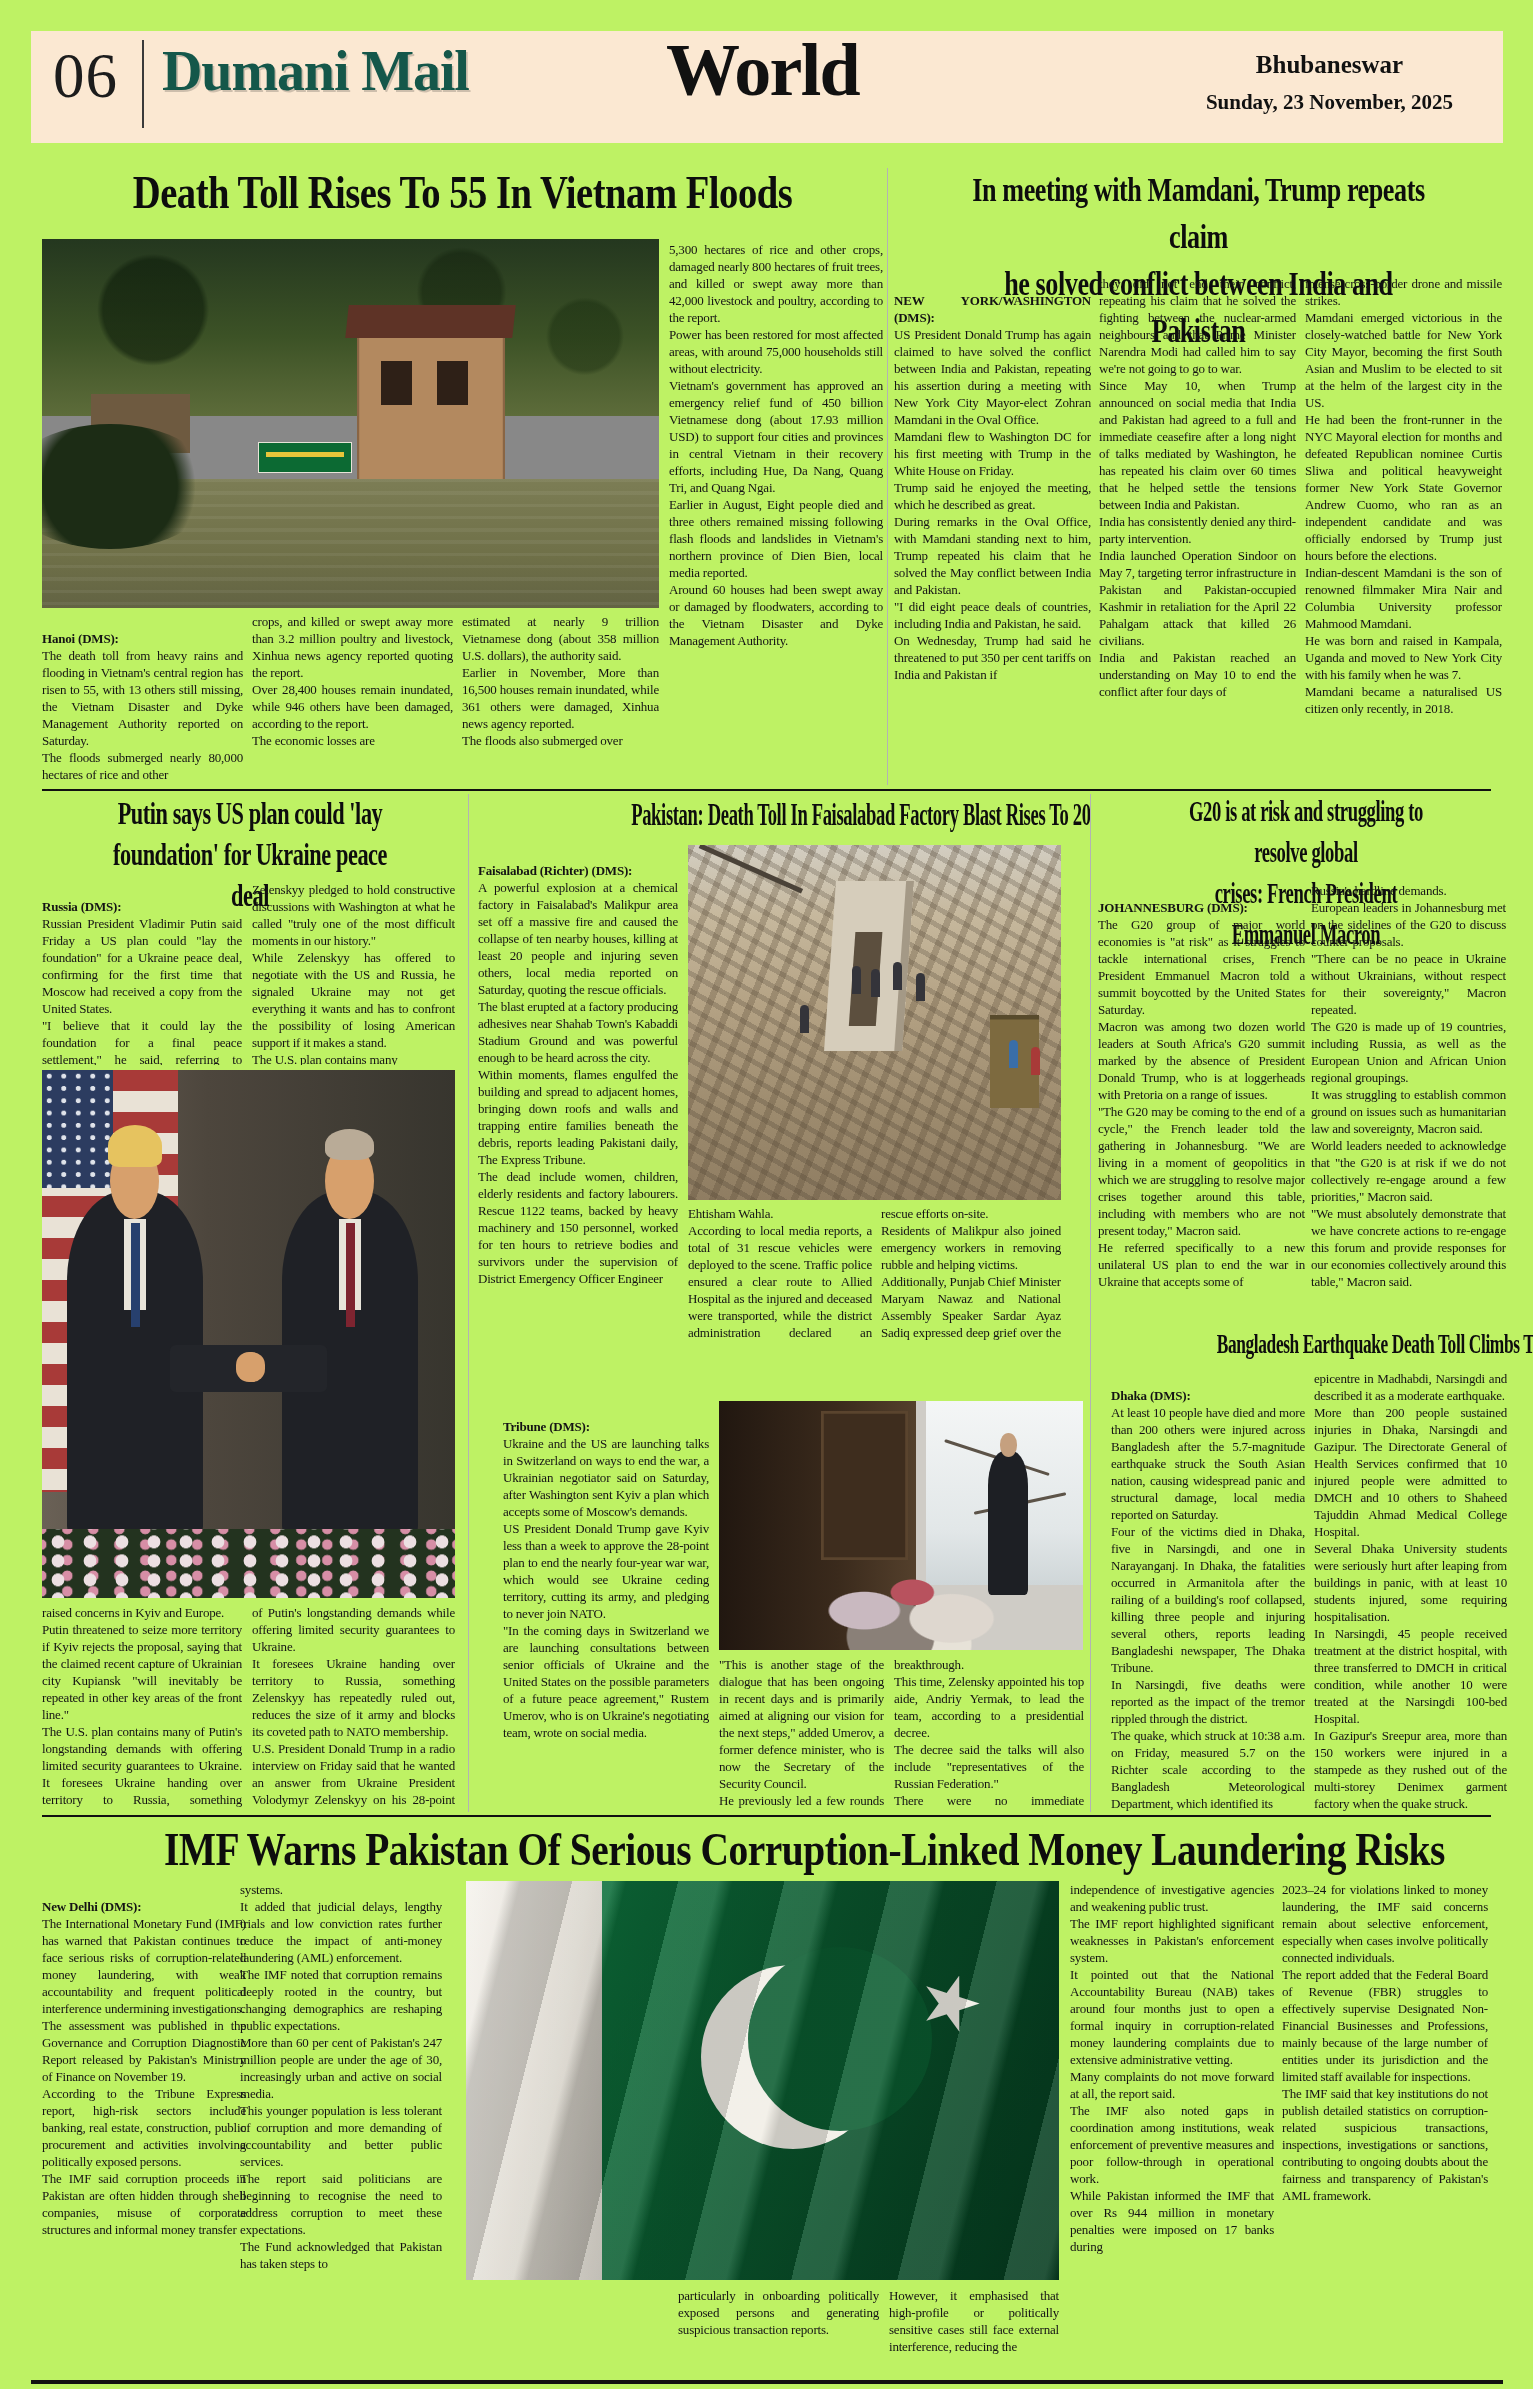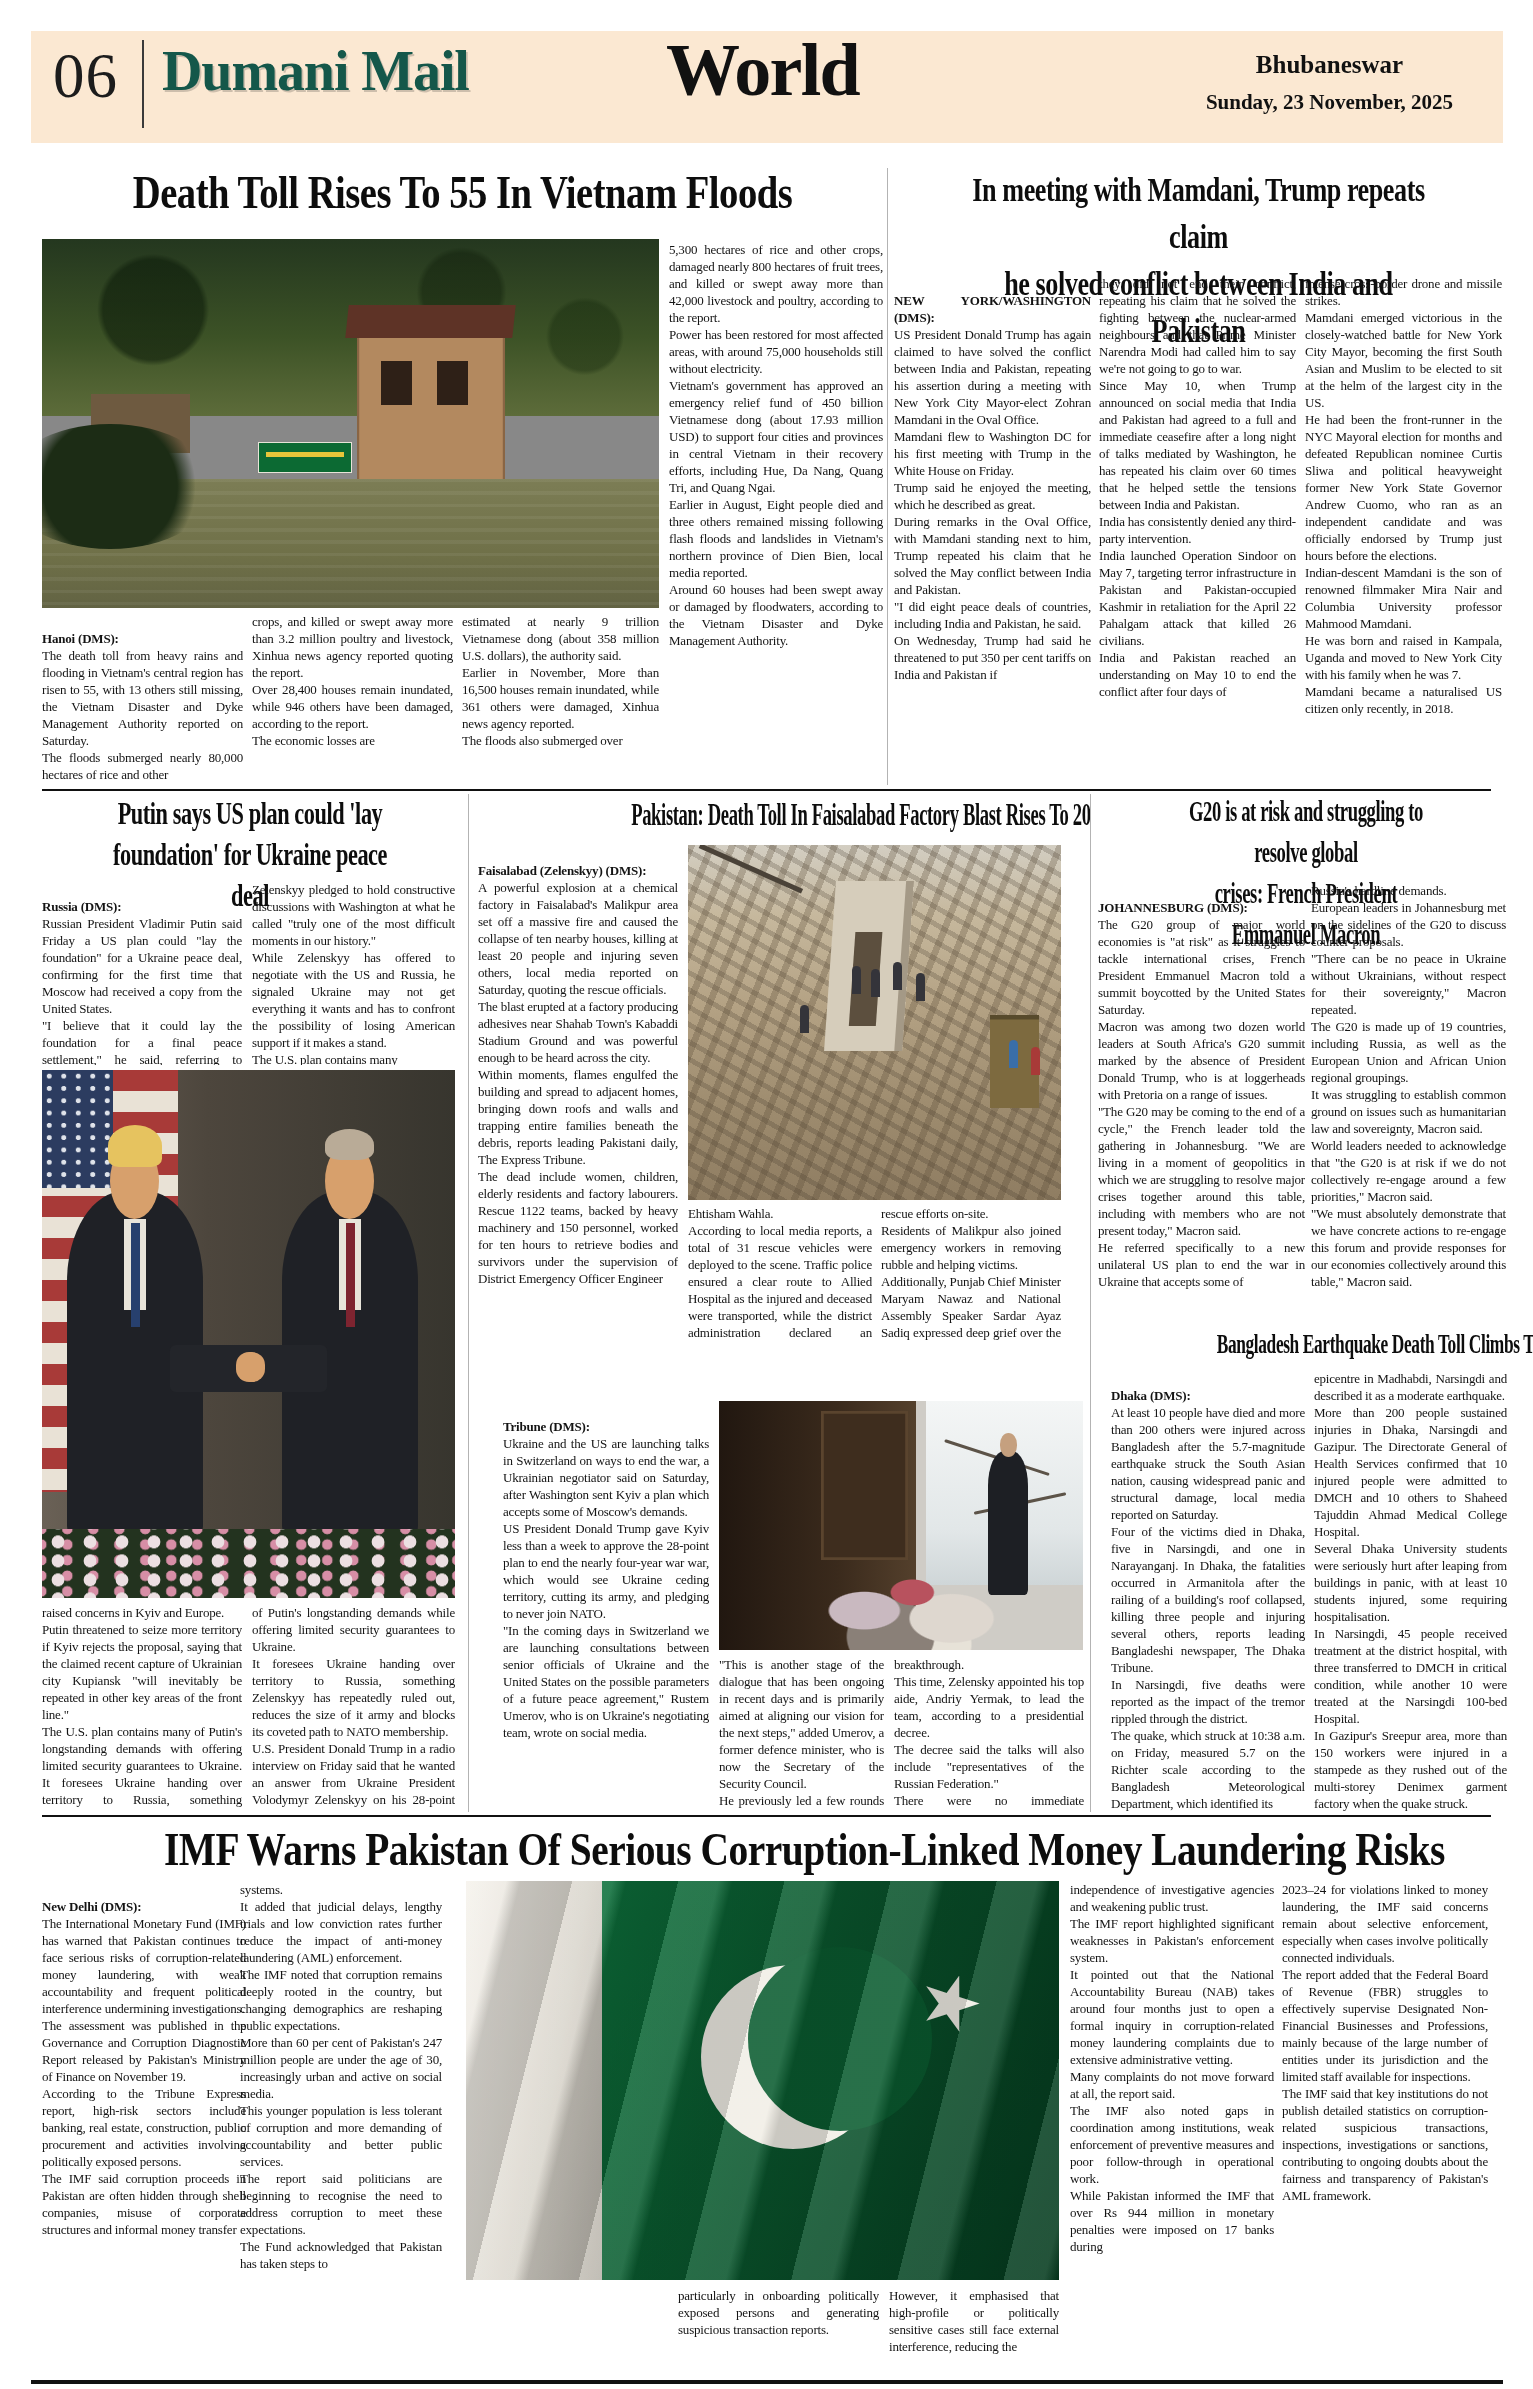--- a/index.html
+++ b/index.html
@@ -1,16 +1,16 @@
 <!DOCTYPE html>
 <html style="font-size:9px"><head>
 <meta charset="utf-8">
 <style>
   html,body{margin:0;padding:0;background:#e9e9e9;}
-  .page{position:relative;width:1533px;height:2389px;background:#ffffff;
+  .page{position:relative;width:1533px;height:2389px;background:#bef264;
         font-family:"Liberation Serif","DejaVu Serif",serif;color:#141414;overflow:hidden;}
   
   .mast-band{position:absolute;left:31px;top:31px;width:1472px;height:112px;background:#fbe8d2;}
   .page-num{position:absolute;left:53px;top:40px;font-size:63px;font-weight:400;color:#1c1c1c;letter-spacing:1.1px;}
   .mast-div{position:absolute;left:142px;top:40px;width:1.7px;height:88px;background:#3a3a3a;}
   .mast-title{position:absolute;left:162px;top:39px;font-size:56px;font-weight:bold;color:#14574a;
               text-shadow:1.7px 1.7px 0 rgba(0,0,0,0.18);letter-spacing:-1.1px;}
   .section-title{position:absolute;left:595px;top:28px;width:335px;text-align:center;font-size:74px;
                  font-weight:bold;color:#111;letter-spacing:-1.7px;}
   .mast-right{position:absolute;left:1190px;top:51px;width:279px;text-align:center;color:#111;}
@@ -229,21 +229,21 @@
 U.S. President Donald Trump in a radio interview on Friday said that he wanted an answer from Ukraine President Volodymyr Zelenskyy on his 28-point plan by Thursday, but says an extension is possible to finalize terms.
 "Currently, the pressure on Ukraine is one of the hardest," Zelenskyy said in a recorded speech. "Ukraine may now face a very difficult choice, either losing its dignity or the risk of losing a key partner."
 "We will work calmly with America and all partners," he said, but insisted on fair treatment.</div>
 
   <div class="vrule" style="left:468px;top:794px;height:1018px;"></div>
 
   <div class="headline" style="left:478px;top:794px;width:600px;height:45px;font-size:31px;line-height:42px;">
     <span class="hl-in" style="transform:scaleX(.60);white-space:nowrap;">Pakistan: Death Toll In Faisalabad Factory Blast Rises To 20</span>
   </div>
   <div class="body-col" style="left:478px;top:845px;width:200px;height:498px;">
-    <span class="dateline">Faisalabad (Zelenskyy) (DMS):</span>
+    <span class="dateline">Faisalabad (Richter) (DMS):</span>
     <span>A powerful explosion at a chemical factory in Faisalabad's Malikpur area set off a massive fire and caused the collapse of ten nearby houses, killing at least 20 people and injuring seven others, local media reported on Saturday, quoting the rescue officials.
 The blast erupted at a factory producing adhesives near Shahab Town's Kabaddi Stadium Ground and was powerful enough to be heard across the city.
 Within moments, flames engulfed the building and spread to adjacent homes, bringing down roofs and walls and trapping entire families beneath the debris, reports leading Pakistani daily, The Express Tribune.
 The dead include women, children, elderly residents and factory labourers. Rescue 1122 teams, backed by heavy machinery and 150 personnel, worked for ten hours to retrieve bodies and survivors under the supervision of District Emergency Officer Engineer</span>
   </div>
   <div class="photo" style="left:688px;top:845px;width:373px;height:355px;">
     <div class="f-bg"></div>
     <div class="f-tex"></div>
     <div class="f-crane"></div>
     <div class="f-wall">

